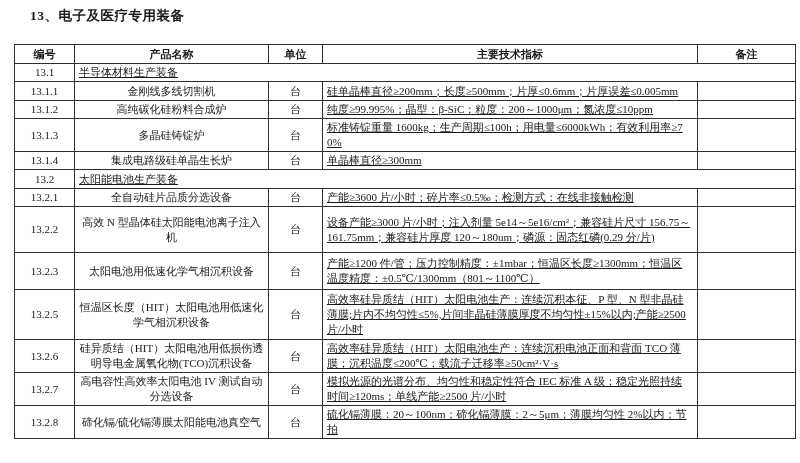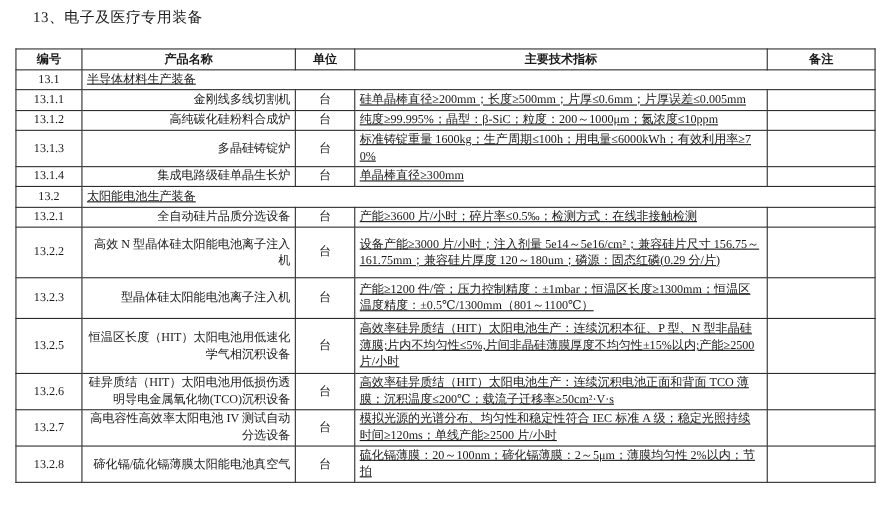--- a/index.html
+++ b/index.html
@@ -13,21 +13,21 @@
     position: relative;
     overflow: hidden;
     font-family: "Liberation Serif", "DejaVu Serif", serif;
     color: #1a1a1a;
   }
   .page-title {
     position: absolute;
     left: 30px;
     top: 7px;
     font-size: 13.5px;
-    font-weight: normal;
+    font-weight: bold;
     letter-spacing: 0.5px;
     white-space: nowrap;
   }
   table.spec-table {
     position: absolute;
     left: 14px;
     top: 44px;
     width: 781px;
     border-collapse: collapse;
     table-layout: fixed;
@@ -41,21 +41,21 @@
     overflow: hidden;
     word-break: break-all;
   }
   .spec-table th {
     font-weight: bold;
     text-align: center;
     height: 16px;
     padding: 1px 2px;
   }
   .c-id   { text-align: center; }
-  .c-name { text-align: right; padding-left: 7px; padding-right: 6px; }
+  .c-name { text-align: center; padding-left: 7px; padding-right: 6px; }
   .c-unit { text-align: center; }
   .c-spec { text-align: left; padding-left: 5px; padding-right: 4px; text-decoration: underline; }
   .c-note { }
   .c-section { text-align: left; padding-left: 7px; text-decoration: underline; }
 </style>
 </head>
 <body>
 
 <div class="page-title">13、电子及医疗专用装备</div>
 
@@ -122,21 +122,21 @@
     </tr>
     <tr style="height:46px">
       <td class="c-id">13.2.2</td>
       <td class="c-name">高效 N 型晶体硅太阳能电池离子注入机</td>
       <td class="c-unit">台</td>
       <td class="c-spec">设备产能≥3000 片/小时；注入剂量 5e14～5e16/cm²；兼容硅片尺寸 156.75～161.75mm；兼容硅片厚度 120～180um；磷源：固态红磷(0.29 分/片)</td>
       <td class="c-note"></td>
     </tr>
     <tr style="height:37px">
       <td class="c-id">13.2.3</td>
-      <td class="c-name">型晶体硅太阳能电池离子注入机</td>
+      <td class="c-name">太阳电池用低速化学气相沉积设备</td>
       <td class="c-unit">台</td>
       <td class="c-spec">产能≥1200 件/管；压力控制精度：±1mbar；恒温区长度≥1300mm；恒温区温度精度：±0.5℃/1300mm（801～1100℃）</td>
       <td class="c-note"></td>
     </tr>
     <tr style="height:50px">
       <td class="c-id">13.2.5</td>
       <td class="c-name">恒温区长度（HIT）太阳电池用低速化学气相沉积设备</td>
       <td class="c-unit">台</td>
       <td class="c-spec">高效率硅异质结（HIT）太阳电池生产：连续沉积本征、P 型、N 型非晶硅薄膜;片内不均匀性≤5%,片间非晶硅薄膜厚度不均匀性±15%以内;产能≥2500 片/小时</td>
       <td class="c-note"></td>

